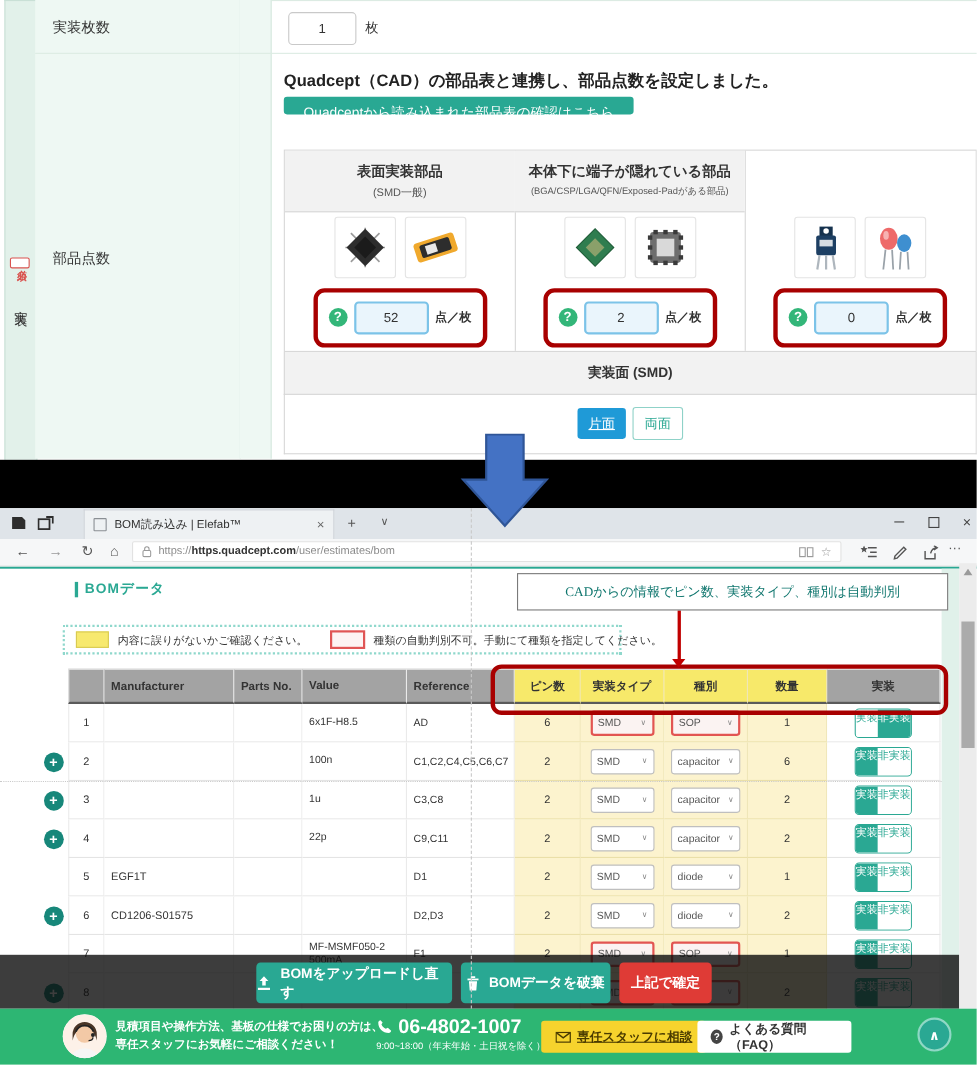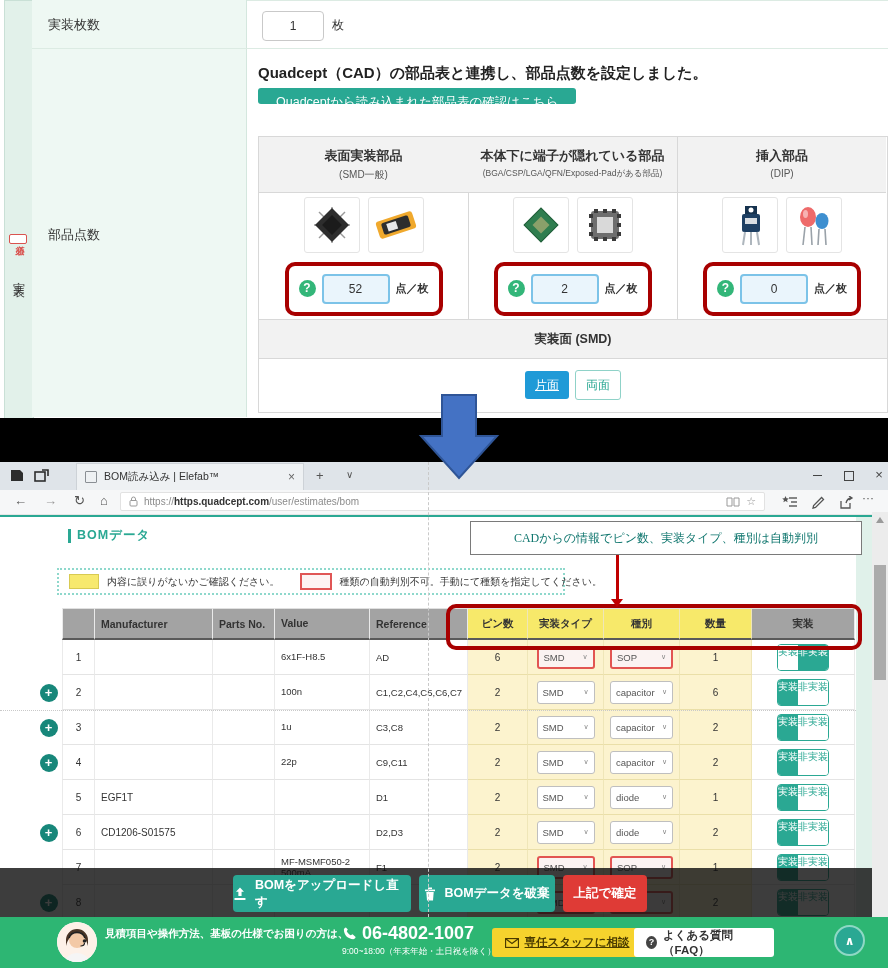--- a/index.html
+++ b/index.html
@@ -253,24 +253,20 @@
       <div class="comp-input-row">
         <div class="red-box">
           <span class="help-icon">?</span>
           <input class="blue-input" value="2" style="">
           <span class="per-unit">点／枚</span>
         </div>
       </div>
     </div>
 
     <div class="comp-col c3" style="left:419px;">
-      <div class="comp-head">
-        <div class="comp-title">挿入部品</div>
-        <div class="comp-sub">(DIP)</div>
-      </div>
       <div class="comp-imgs">
         <span class="img-box">
           <svg width="26" height="42" viewBox="0 0 26 42">
               <rect x="8" y="2" width="12" height="10" fill="#16324e"></rect>
               <circle cx="14" cy="6" r="2.5" fill="#fff"></circle>
               <rect x="5" y="10" width="18" height="18" rx="2" fill="#1d3f63"></rect>
               <rect x="8" y="14" width="12" height="6" fill="#d8dde2"></rect>
               <g stroke="#aeb6bd" stroke-width="2">
                 <line x1="8" y1="28" x2="6" y2="41"></line>
                 <line x1="14" y1="28" x2="14" y2="41"></line>
@@ -668,20 +664,21 @@
         <path d="M9 18 a11 11 0 0 1 22 0 v6 c-2-8-5-10-11-10 s-9 2-11 10 z" fill="#4a3526"></path>
         <circle cx="20" cy="18" r="8" fill="#f3c9a6"></circle>
         <path d="M8 40 a12 9 0 0 1 24 0 z" fill="#f5f5f5"></path>
         <path d="M12 16 a8.5 8.5 0 0 1 16 0" fill="none" stroke="#222" stroke-width="1.6"></path>
         <circle cx="27.5" cy="19" r="1.8" fill="#222"></circle>
         <path d="M27.5 21 q0 3 -4 3" fill="none" stroke="#222" stroke-width="1.2"></path>
       </svg>
   </span>
   <div id="footer-msg">
     <div>見積項目や操作方法、基板の仕様でお困りの方は、</div>
+    <div>専任スタッフにお気軽にご相談ください！</div>
   </div>
   <div id="phone-wrap">
     <div id="phone-number">
       <svg width="15" height="15" viewBox="0 0 16 16">
           <path d="M4.2 1.5 C3.2 1.5 2 2.7 2 3.8 c0 6 4.3 10.2 10.2 10.2 1.1 0 2.3-1.2 2.3-2.2 l-3.2-3 -2 1.1 c-2-1-3.2-2.2-4.2-4.2 l1.1-2 z" fill="#fff"></path>
         </svg>
       <span>06-4802-1007</span>
     </div>
     <div id="phone-hours">9:00~18:00（年末年始・土日祝を除く）</div>
   </div>

